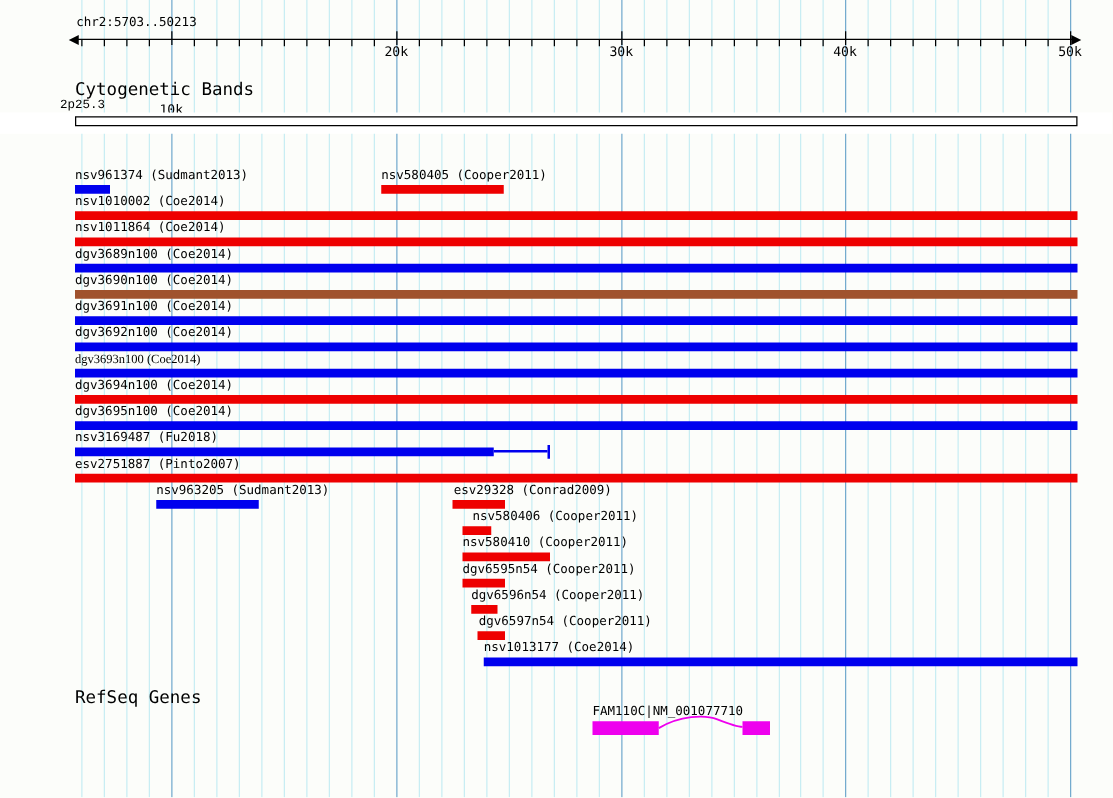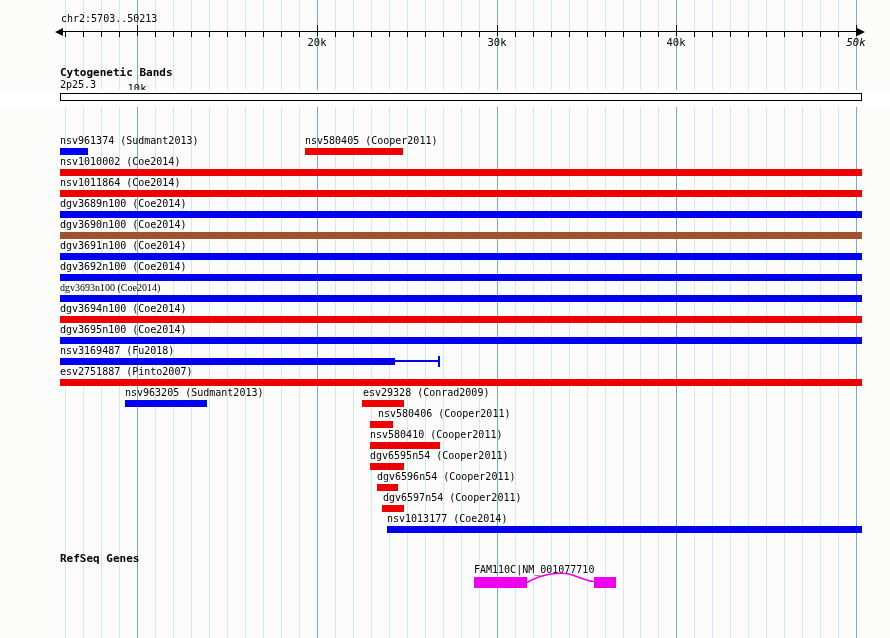--- a/index.html
+++ b/index.html
@@ -2,21 +2,21 @@
 <html><head>
 <meta charset="utf-8">
 <style>
   html,body{margin:0;padding:0;background:#fcfdfa;}
   #stage{
     position:relative;width:890px;height:638px;overflow:hidden;
     background:#fcfdfa;font-family:"DejaVu Sans Mono","Liberation Mono",monospace;color:#000;
   }
   .abs{position:absolute;}
   .gridline{position:absolute;top:0;height:638px;width:1px;}
-  .hdr{position:absolute;font-size:11px;font-weight:bold;white-space:nowrap;line-height:11px;}
+  .hdr{position:absolute;font-size:14px;font-weight:normal;white-space:nowrap;line-height:11px;}
   .lbl{position:absolute;font-size:10px;white-space:nowrap;line-height:10px;}
   .bar{position:absolute;height:7px;}
   .axis{position:absolute;background:#000;}
   .ticklbl{position:absolute;font-size:10.5px;line-height:10px;transform:translateX(-50%);white-space:nowrap;}
   .arrowL{position:absolute;width:0;height:0;border-top:4px solid transparent;border-bottom:4px solid transparent;border-right:8px solid #000;}
   .arrowR{position:absolute;width:0;height:0;border-top:4px solid transparent;border-bottom:4px solid transparent;border-left:8px solid #000;}
   .bandstrip{position:absolute;left:0;width:890px;background:#ffffff;}
   .bandbox{position:absolute;background:#ffffff;border:1px solid #000;box-sizing:border-box;}
   .exon{position:absolute;}
 </style>
@@ -120,26 +120,26 @@
       <div class="axis" style="left: 766px; top: 32px; width: 1px; height: 5px;"></div>
       <div class="axis" style="left: 784px; top: 32px; width: 1px; height: 5px;"></div>
       <div class="axis" style="left: 802px; top: 32px; width: 1px; height: 5px;"></div>
       <div class="axis" style="left: 820px; top: 32px; width: 1px; height: 5px;"></div>
       <div class="axis" style="left: 838px; top: 32px; width: 1px; height: 5px;"></div>
       <div class="axis" style="left: 856px; top: 25px; width: 1px; height: 11px;"></div>
       <div class="ticklbl" style="left: 137px; top: 37px; margin-top: 46px;">10k</div>
       <div class="ticklbl" style="left: 317px; top: 37px;">20k</div>
       <div class="ticklbl" style="left: 497px; top: 37px;">30k</div>
       <div class="ticklbl" style="left: 676px; top: 37px;">40k</div>
-      <div class="ticklbl" style="left: 856px; top: 37px; font-style: italic;">50k</div>
+      <div class="ticklbl" style="left: 856px; top: 37px;">50k</div>
     </div>
 
   <div class="bandstrip" style="top:90px;height:17px;"></div>
   <div class="hdr" style="left:60px;top:67px;">Cytogenetic Bands</div>
-  <div class="lbl" style="left:60px;top:80px;">2p25.3</div>
+  <div class="lbl" style="left:48px;top:80px;font-family:Liberation Mono, monospace;">2p25.3</div>
   <div class="bandbox" style="left:60px;top:93px;width:802px;height:8px;"></div>
 
 
   <div id="tracks">
       <div class="lbl" style="left: 60px; top: 136px;">nsv961374 (Sudmant2013)</div>
       <div class="bar" style="left: 60px; top: 148px; width: 28px; background: rgb(0, 0, 238);"></div>
       <div class="lbl" style="left: 305px; top: 136px;">nsv580405 (Cooper2011)</div>
       <div class="bar" style="left: 305px; top: 148px; width: 98px; background: rgb(238, 0, 0);"></div>
       <div class="lbl" style="left: 60px; top: 157px;">nsv1010002 (Coe2014)</div>
       <div class="bar" style="left: 60px; top: 169px; width: 802px; background: rgb(238, 0, 0);"></div>

